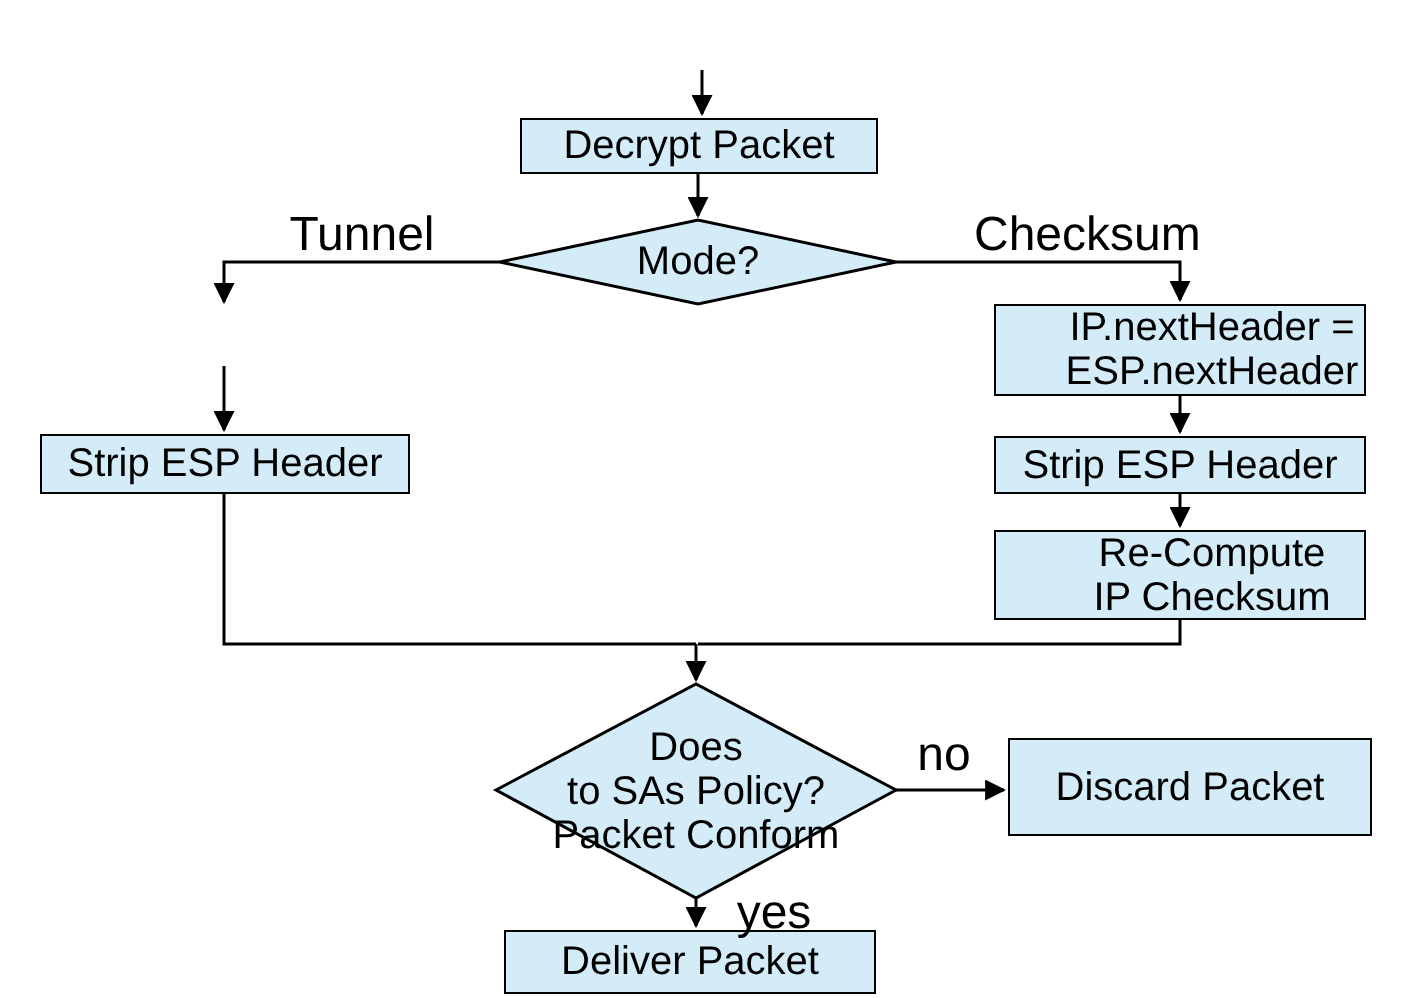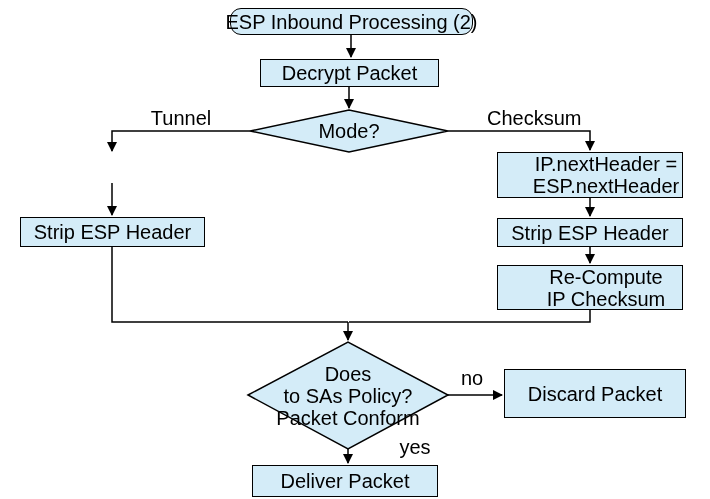--- a/index.html
+++ b/index.html
@@ -41,41 +41,41 @@
     justify-content: center;
     font-size: 20px;
     line-height: 22px;
     white-space: nowrap;
     text-align: center;
     background: transparent;
     border: none;
   }
   .elabel {
     position: absolute;
-    font-size: 20px;
+    font-size: 24px;
     line-height: 22px;
     text-align: center;
     white-space: nowrap;
   }
   
   #n-start   { left: 230px; top: 8px;   width: 243px; height: 27px; }
   #n-decrypt { left: 260px; top: 59px;  width: 179px; height: 28px; }
   #n-strip-outer    { left: 20px;  top: 153px; width: 185px; height: 30px; }
   #n-strip-esp-l    { left: 20px;  top: 217px; width: 185px; height: 30px; }
   #n-ipnext         { left: 497px; top: 152px; width: 186px; height: 46px; }
   #n-strip-esp-r    { left: 497px; top: 218px; width: 186px; height: 29px; }
   #n-recompute      { left: 497px; top: 265px; width: 186px; height: 45px; }
   #n-discard        { left: 504px; top: 369px; width: 182px; height: 49px; }
   #n-deliver        { left: 252px; top: 465px; width: 186px; height: 32px; }
   #l-mode   { left: 250px; top: 110px; width: 198px; height: 42px; }
   #l-policy { left: 248px; top: 342px; width: 200px; height: 107px; }
   #e-tunnel    { left: 141px; top: 107px; width: 80px; }
   #e-transport { left: 487px; top: 107px; width: 80px; }
   #e-no        { left: 452px; top: 367px; width: 40px; }
-  #e-yes       { left: 367px; top: 436px; width: 40px; margin-left: 28px; }
+  #e-yes       { left: 367px; top: 446px; width: 40px; }
 </style>
 </head>
 <body>
 
 <div class="canvas">
 
   <svg class="wires" viewBox="0 0 710 499" xmlns="http://www.w3.org/2000/svg">
     <defs>
       <marker id="arrow" viewBox="0 0 10 10" refX="9" refY="5" markerWidth="7" markerHeight="7" orient="auto">
         <path d="M0,0 L10,5 L0,10 z" fill="#000000"></path>
@@ -94,23 +94,20 @@
       <path d="M448 131 H590 V150" marker-end="url(#arrow)"></path>
       <path d="M590 198 V216" marker-end="url(#arrow)"></path>
       <path d="M590 247 V263" marker-end="url(#arrow)"></path>
       <path d="M590 310 V322 H349"></path>
       <path d="M348 322 V340" marker-end="url(#arrow)"></path>
       <path d="M448 395 H502" marker-end="url(#arrow)"></path>
       <path d="M348 449 V463" marker-end="url(#arrow)"></path>
     </g>
   </svg>
 
-  <div class="node terminal" id="n-start">
-    <span>ESP Inbound Processing (2)</span>
-  </div>
 
   <div class="node" id="n-decrypt">
     <span>Decrypt Packet</span>
   </div>
 
 
   <div class="node" id="n-strip-esp-l">
     <span>Strip ESP Header</span>
   </div>
 

